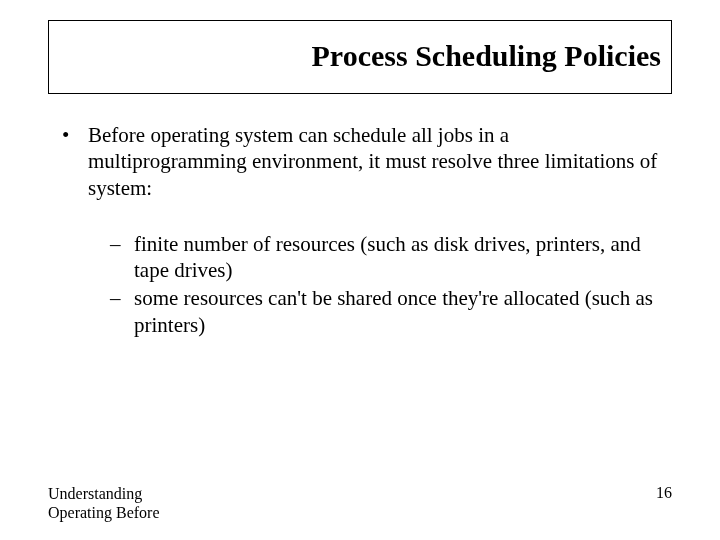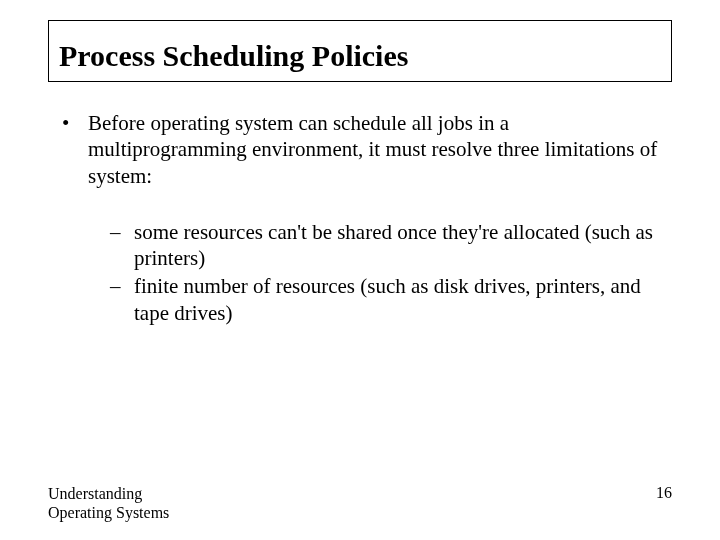--- a/index.html
+++ b/index.html
@@ -8,22 +8,22 @@
       height: 540px;
       background: #ffffff;
       font-family: "Times New Roman", Times, serif;
       color: #000000;
       position: relative;
       overflow: hidden;
     }
     .title-box {
       margin: 20px 48px 0 48px;
       border: 1px solid #000000;
-      padding: 18px 10px 8px 10px;
-      text-align: left;
+      padding: 18px 10px 20px 10px;
+      text-align: right;
     }
     .title-box h1 {
       font-size: 30px;
       font-weight: bold;
     }
     .content {
       margin: 28px 48px 0 48px;
     }
     ul.level1 {
       list-style: none;
@@ -78,27 +78,27 @@
 <div class="title-box">
   <h1>Process Scheduling Policies</h1>
 </div>
 
 <div class="content">
   <ul class="level1">
     <li>
       <span>Before operating system can schedule all jobs in a multiprogramming environment, it must resolve three limitations of system:</span>
       <ul class="level2" style="margin-top:30px;">
         <li>
-          <span>some resources can't be shared once they're allocated (such as printers)</span>
+          <span>finite number of resources (such as disk drives, printers, and tape drives)</span>
         </li>
         <li>
-          <span>finite number of resources (such as disk drives, printers, and tape drives)</span>
+          <span>some resources can't be shared once they're allocated (such as printers)</span>
         </li>
       </ul>
     </li>
   </ul>
 </div>
 
 <div class="footer">
   <div class="footer-left">Understanding
-Operating Systems</div>
+Operating Before</div>
   <div>16</div>
 </div>
 
 </body></html>

